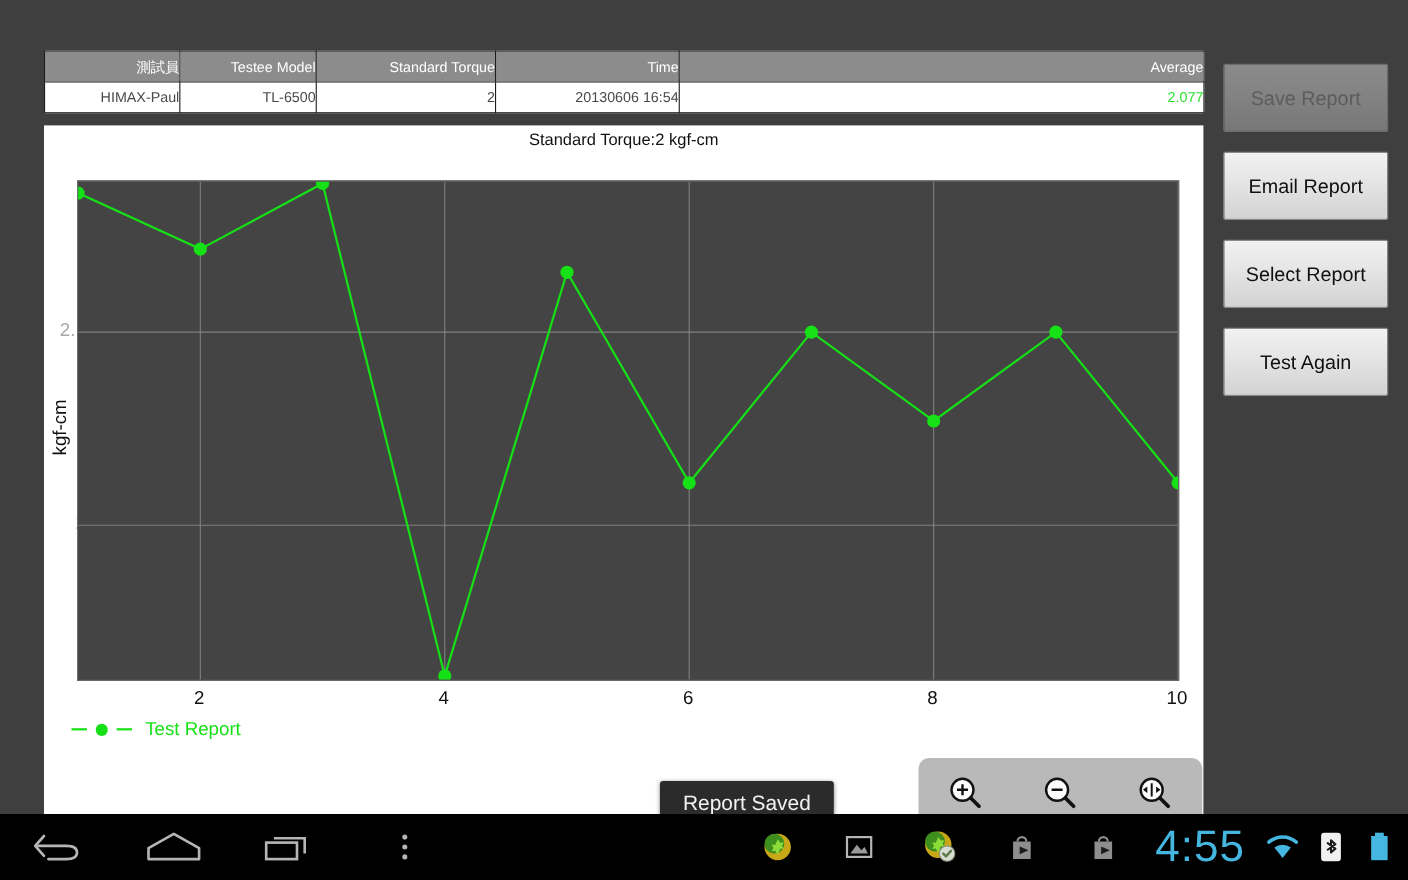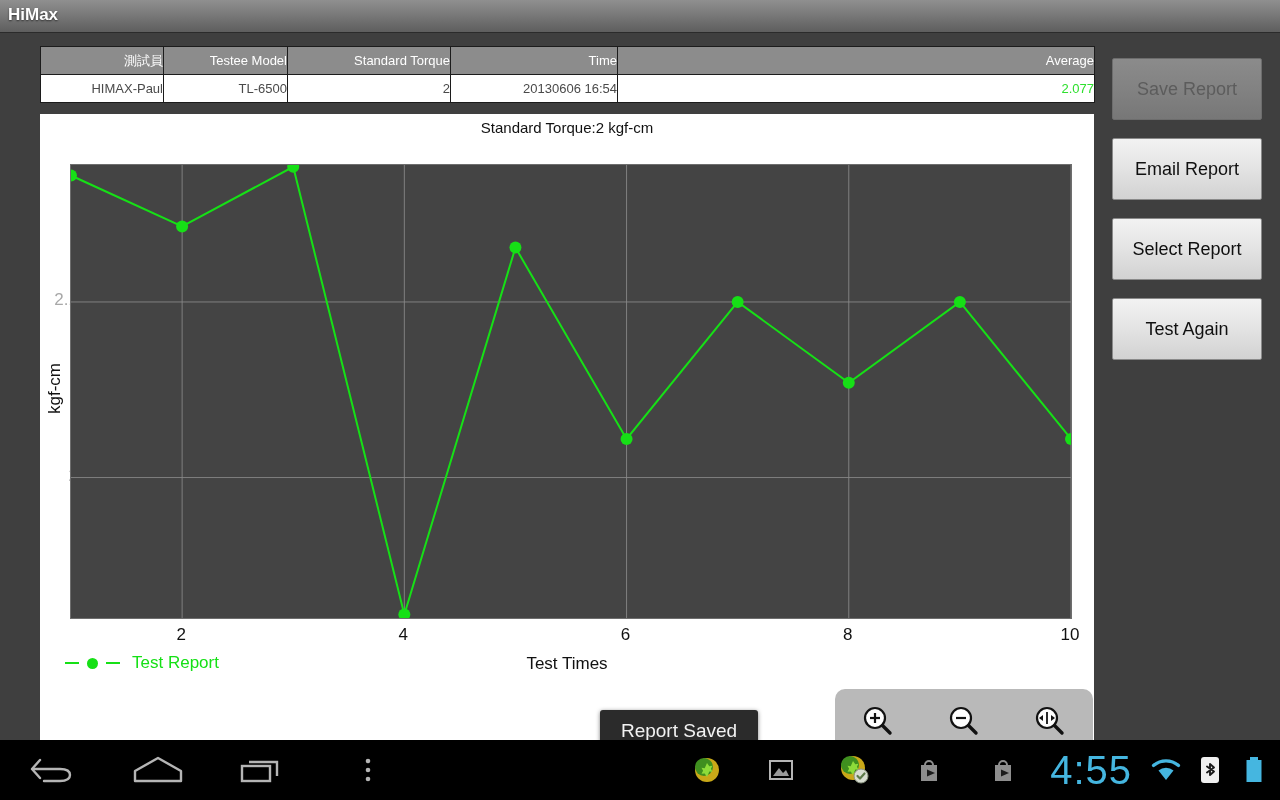--- a/index.html
+++ b/index.html
@@ -151,23 +151,20 @@
     margin-right:8px;margin-left:6px;
     font-family:"Liberation Sans","DejaVu Sans",sans-serif;
   }
   .sysicon{width:36px;height:60px;display:flex;align-items:center;justify-content:center;}
 </style>
 </head>
 <body>
 
 <div class="screen">
 
-  <div class="titlebar">
-    <div class="apptitle">HiMax</div>
-  </div>
 
   <div class="appbody">
 
     <table class="infotable">
       <colgroup>
         <col style="width:123px">
           <col style="width:124px">
           <col style="width:163px">
         <col style="width:167px">
           <col style="width:477px">
@@ -223,21 +220,20 @@
             <circle cx="1000" cy="273.9069767441863" r="6" fill="#16e016"></circle>
           </svg>
       </div>
 
       <div class="xtick" id="xt0" style="left: 121.111px; top: 511px;">2</div>
       <div class="xtick" id="xt1" style="left: 343.333px; top: 511px;">4</div>
       <div class="xtick" id="xt2" style="left: 565.556px; top: 511px;">6</div>
       <div class="xtick" id="xt3" style="left: 787.778px; top: 511px;">8</div>
       <div class="xtick" id="xt4" style="left: 1010px; top: 511px;">10</div>
 
-      <div class="xlabel">Test Times</div>
 
       <div class="legend">
         <span class="lg-line"></span>
         <span class="lg-dot"></span>
         <span class="lg-line"></span>
         <span class="lg-text">Test Report</span>
       </div>
 
       <div class="zoombar">
         <div class="zoombtn">

